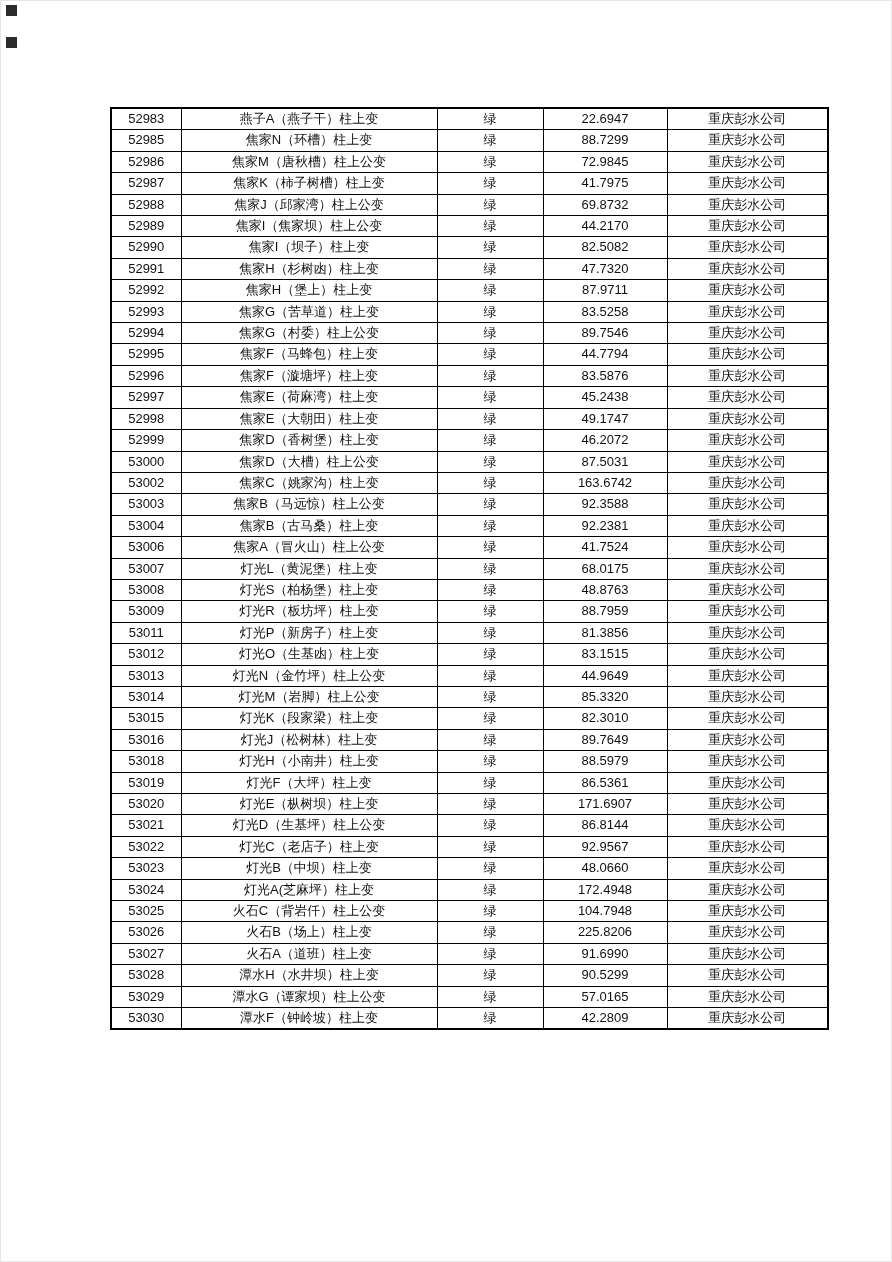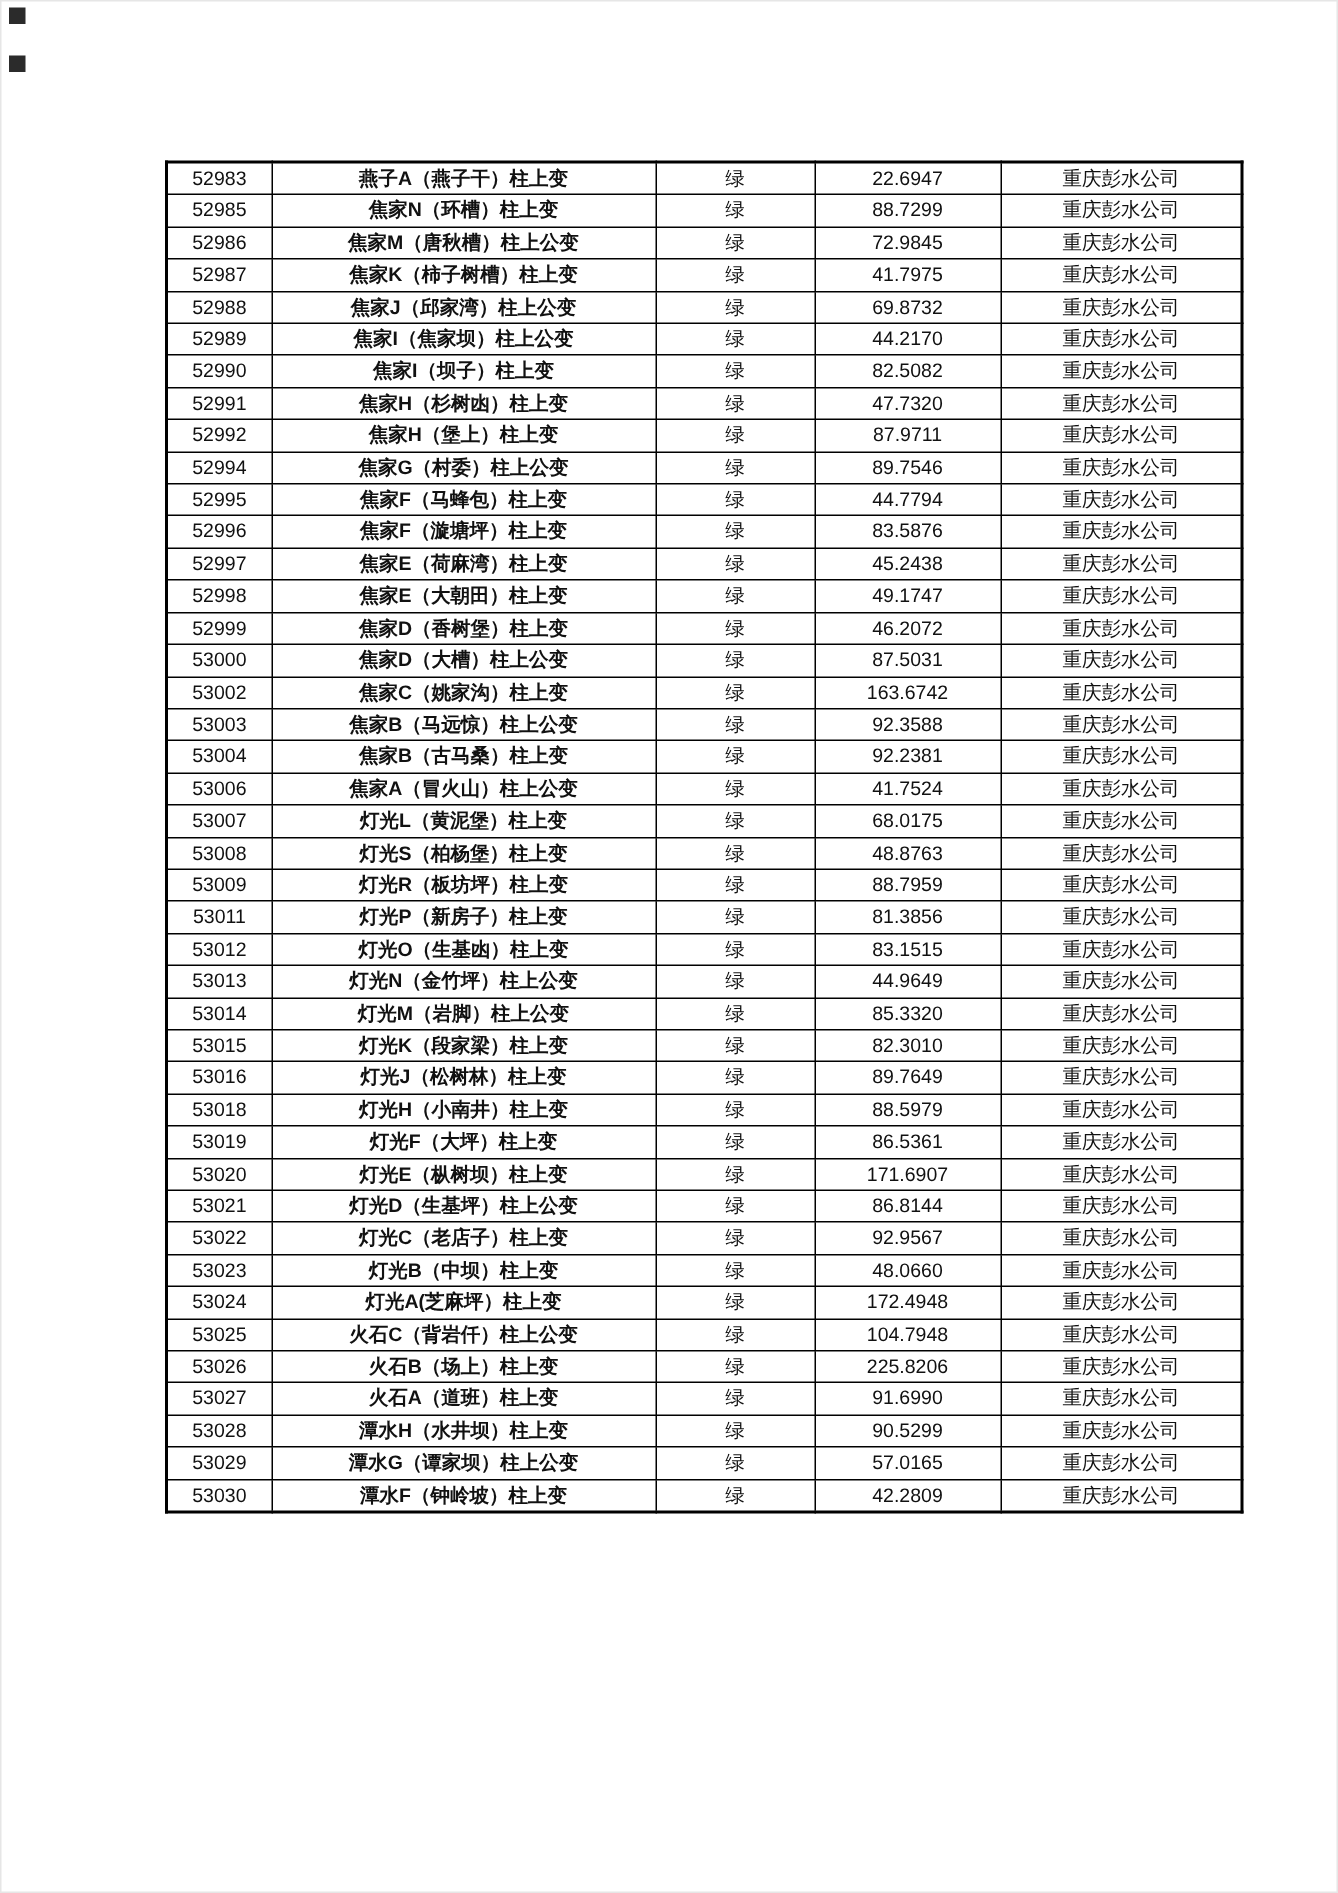--- a/index.html
+++ b/index.html
@@ -39,21 +39,21 @@
     height: 20.4px;
     font-size: 13px;
     line-height: 20.4px;
     color: #111111;
     text-align: center;
     padding: 0;
     overflow: hidden;
     white-space: nowrap;
   }
   td.col-id      { }
-  td.col-name    { font-weight: 700; }
+  td.col-name    { font-weight: 400; }
   td.col-status  { }
   td.col-value   { padding-left: 12px; }
   td.col-company { }
 
   col.c-id      { width: 70px; }
   col.c-name    { width: 256px; }
   col.c-status  { width: 106px; }
   col.c-value   { width: 124px; }
   col.c-company { width: 161px; }
 </style>
@@ -131,20 +131,27 @@
           <td class="col-company">重庆彭水公司</td>
         </tr>
         <tr>
           <td class="col-id">52992</td>
           <td class="col-name">焦家H（堡上）柱上变</td>
           <td class="col-status">绿</td>
           <td class="col-value">87.9711</td>
           <td class="col-company">重庆彭水公司</td>
         </tr>
         <tr>
+          <td class="col-id">52993</td>
+          <td class="col-name">焦家G（苦草道）柱上变</td>
+          <td class="col-status">绿</td>
+          <td class="col-value">83.5258</td>
+          <td class="col-company">重庆彭水公司</td>
+        </tr>
+        <tr>
           <td class="col-id">52994</td>
           <td class="col-name">焦家G（村委）柱上公变</td>
           <td class="col-status">绿</td>
           <td class="col-value">89.7546</td>
           <td class="col-company">重庆彭水公司</td>
         </tr>
         <tr>
           <td class="col-id">52995</td>
           <td class="col-name">焦家F（马蜂包）柱上变</td>
           <td class="col-status">绿</td>

